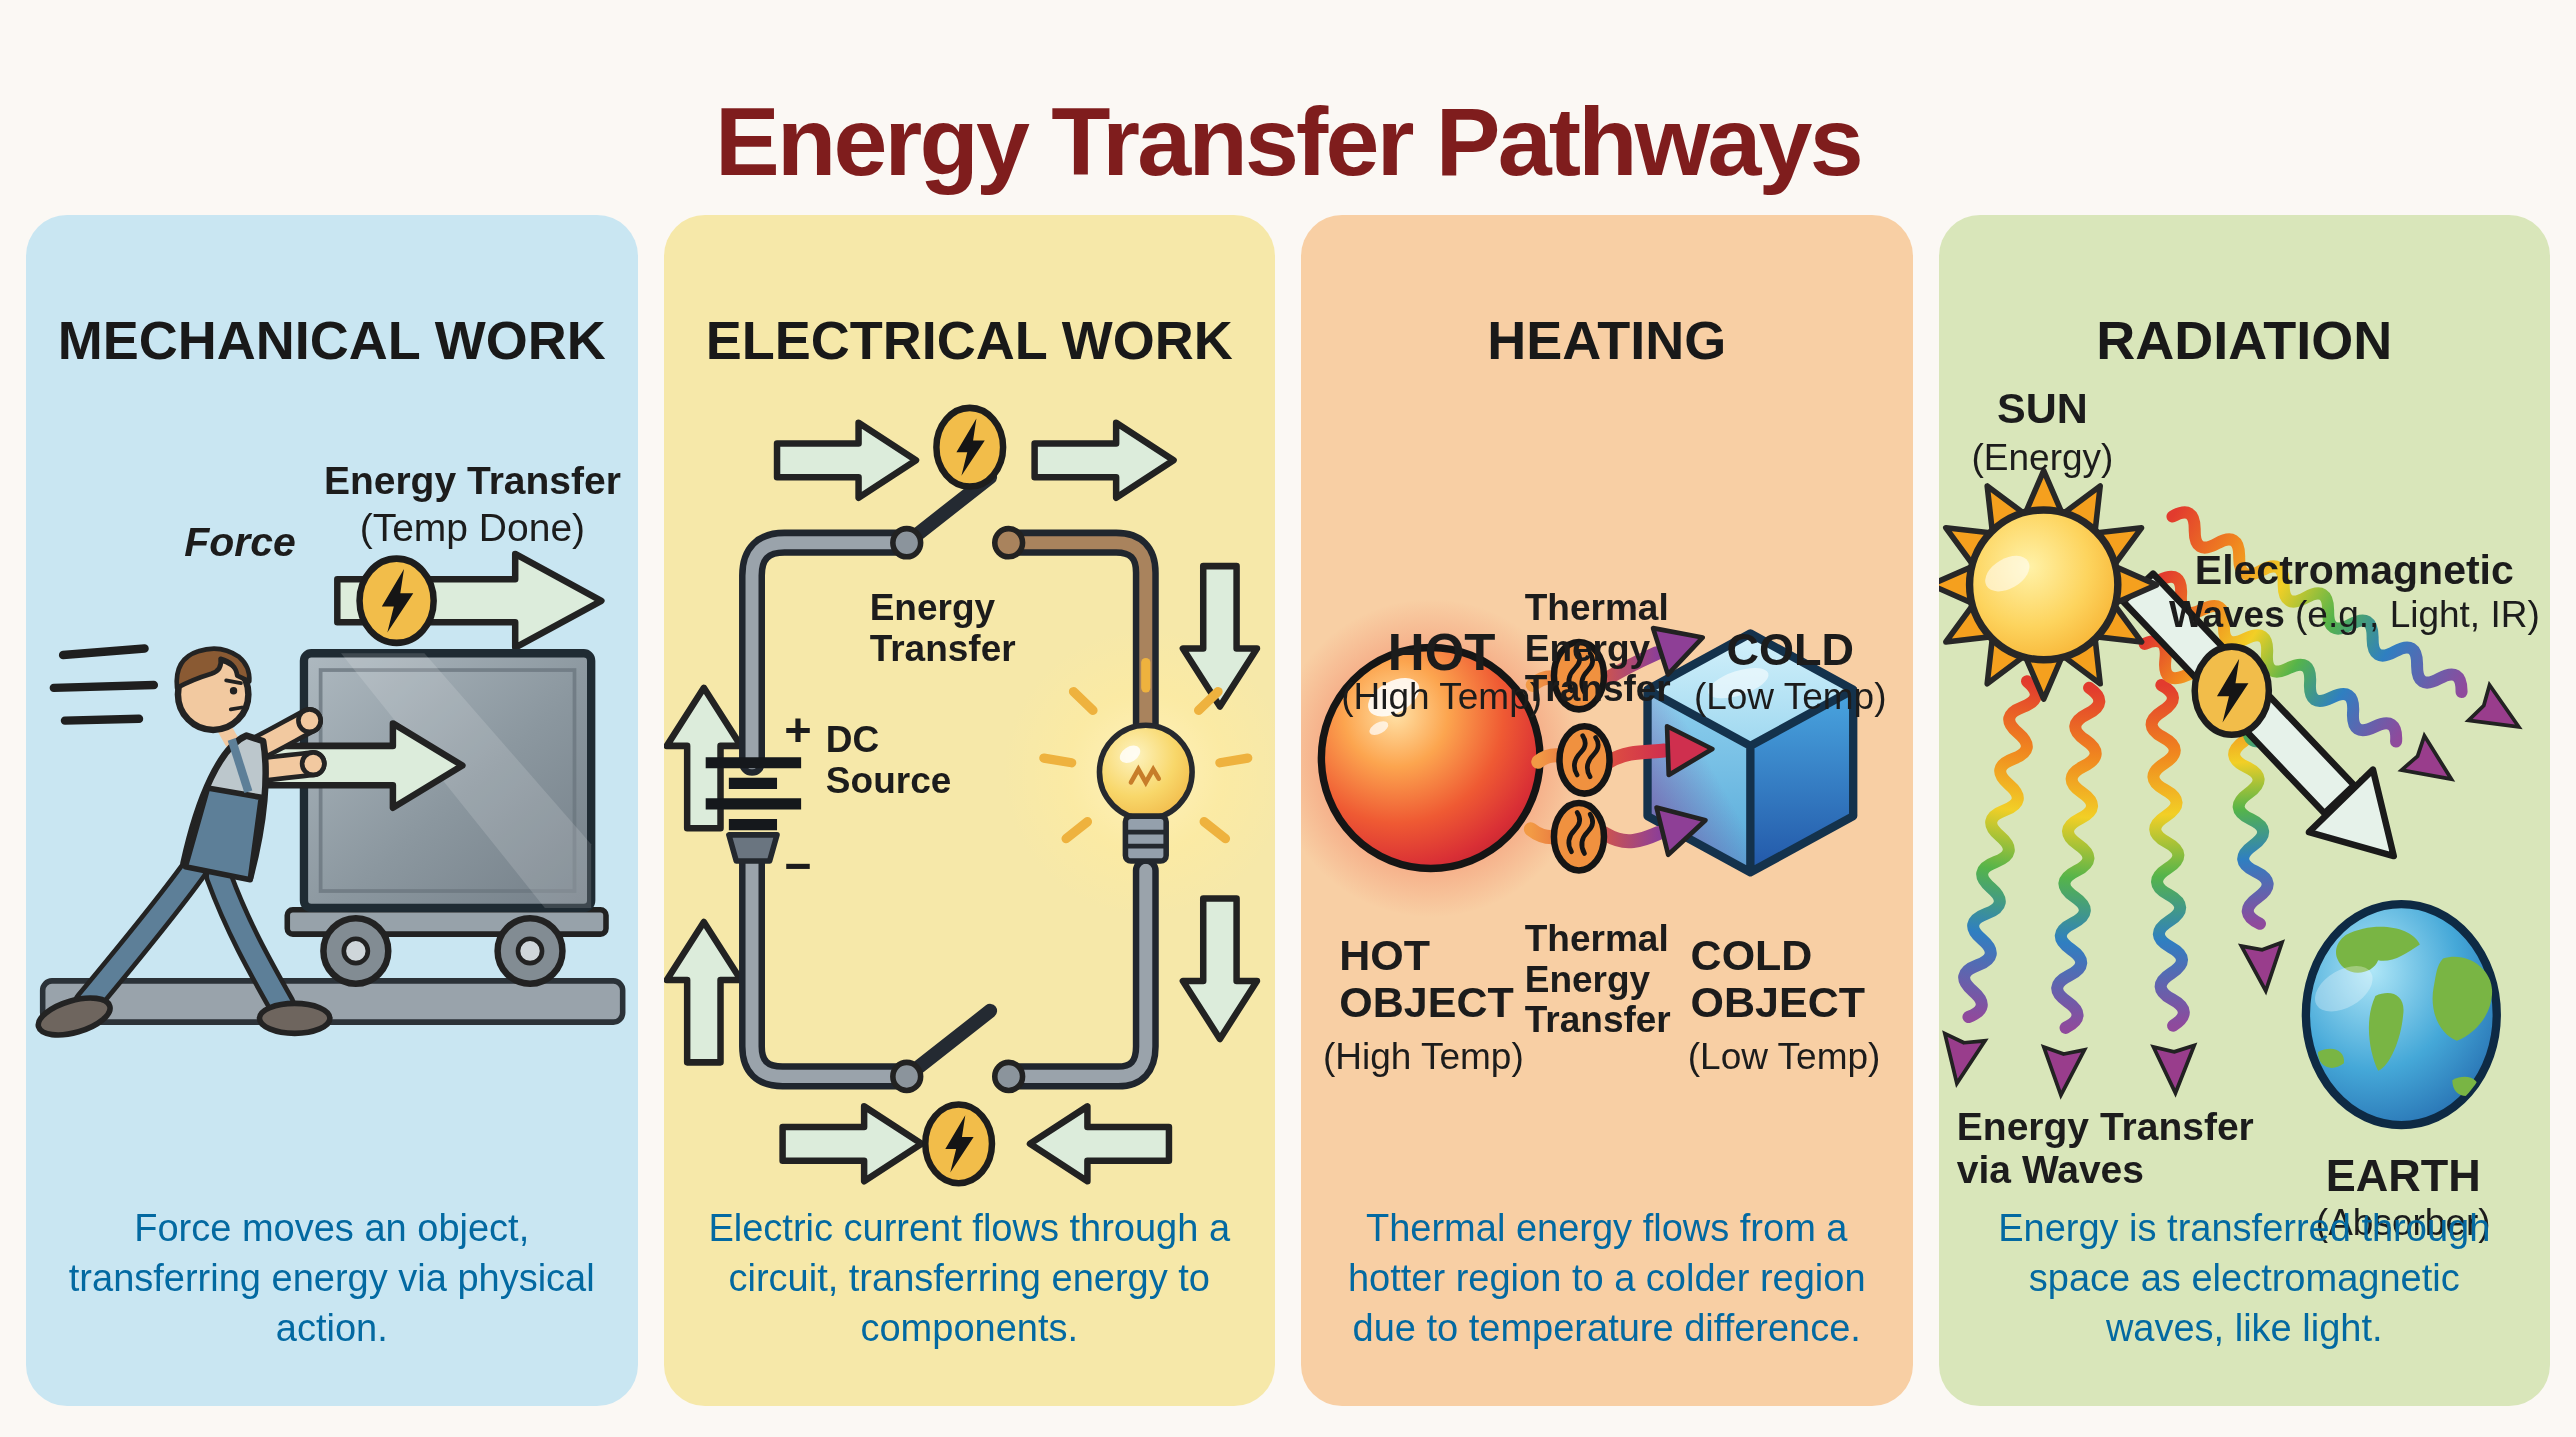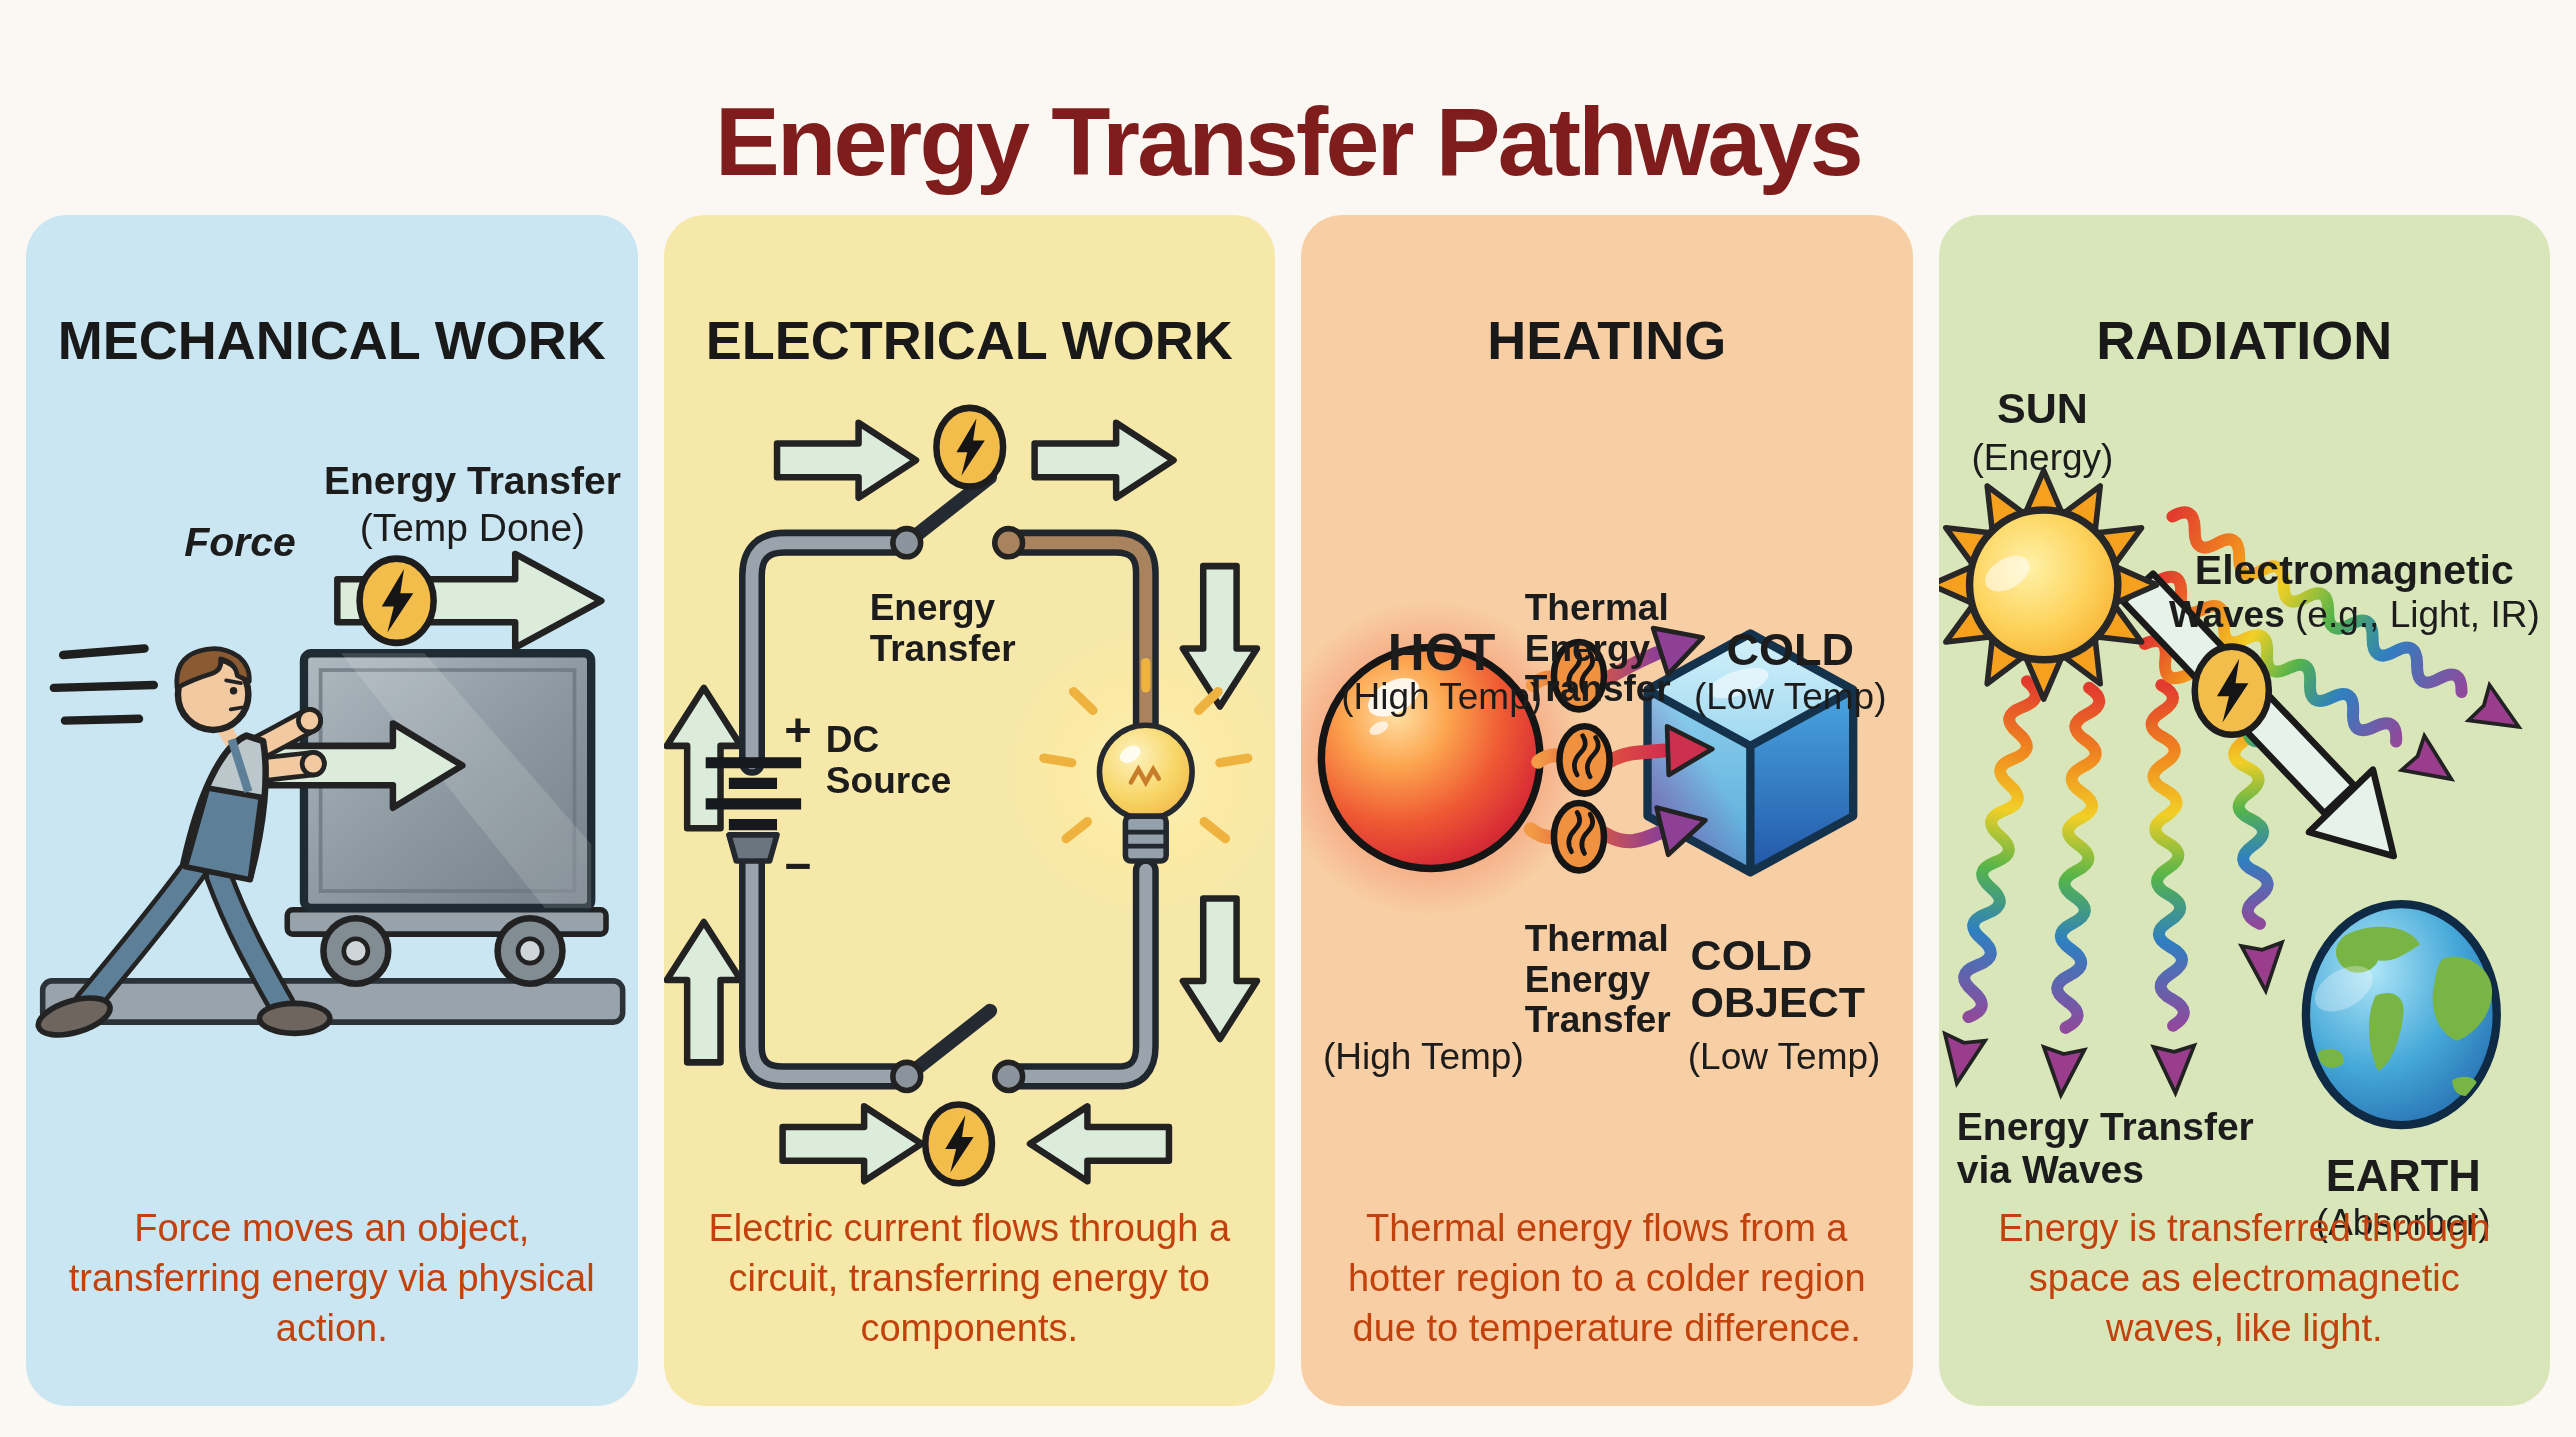--- a/index.html
+++ b/index.html
@@ -25,21 +25,21 @@
   .panel-rad{background:#d9e6ba;}
   .art{position:absolute;left:0;top:0;width:100%;height:100%;}
   .h2{
     position:absolute;top:49px;left:0;width:100%;text-align:center;
     font-size:54px;font-weight:bold;letter-spacing:0px;color:#191919;
   }
   .lbl{position:absolute;transform:translateX(-50%);text-align:left;line-height:1.1;}
   .b{font-weight:bold;}
   .desc{
     position:absolute;top:988px;left:6%;width:88%;
-    text-align:center;font-size:38px;line-height:1.32;color:#c2410c;margin:0;
+    text-align:center;font-size:38px;line-height:1.32;color:#0369a1;margin:0;
   }
   .nowrap{white-space:nowrap;}
 </style>
 </head>
 <body>
 
 <div class="page">
 
   <h1 class="title">Energy Transfer Pathways</h1>
 
@@ -288,20 +288,21 @@
             <path d="M306,682 C300,672 304,664 310,658 C316,652 316,646 312,640" stroke="#151515" stroke-width="5" fill="none" stroke-linecap="round"></path>
           </g>
         </g>
       </svg>
       <h2 class="h2">HEATING</h2>
       <div class="lbl b nowrap" style="left:23%;top:410px;font-size:51px;">HOT</div>
       <div class="lbl nowrap" style="left:23%;top:462px;font-size:37px;">(High Temp)</div>
       <div class="lbl b" style="left:50%;top:373px;width:164px;font-size:37px;">Thermal Energy Transfer</div>
       <div class="lbl b nowrap" style="left:80%;top:410px;font-size:45px;">COLD</div>
       <div class="lbl nowrap" style="left:80%;top:462px;font-size:37px;">(Low Temp)</div>
+      <div class="lbl b" style="left:20%;top:717px;width:168px;font-size:43px;">HOT OBJECT</div>
       <div class="lbl nowrap" style="left:20%;top:822px;font-size:37px;">(High Temp)</div>
       <div class="lbl b" style="left:50%;top:704px;width:164px;font-size:37px;">Thermal Energy Transfer</div>
       <div class="lbl b" style="left:79%;top:717px;width:187px;font-size:43px;">COLD OBJECT</div>
       <div class="lbl nowrap" style="left:79%;top:822px;font-size:37px;">(Low Temp)</div>
       <p class="desc">Thermal energy flows from a hotter region to a colder region due to temperature difference.</p>
     </section>
 
     <section class="panel panel-rad">
       <svg class="art" viewBox="0 0 660 1272" preserveAspectRatio="none">
         <defs>

